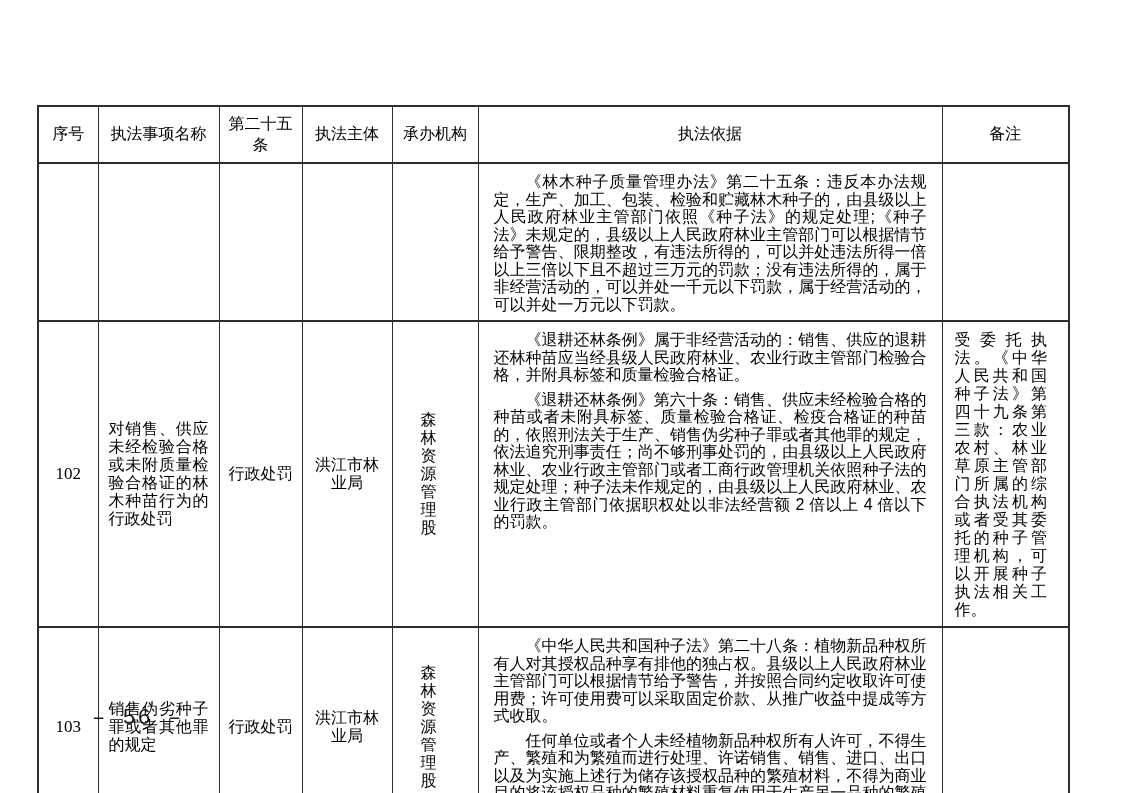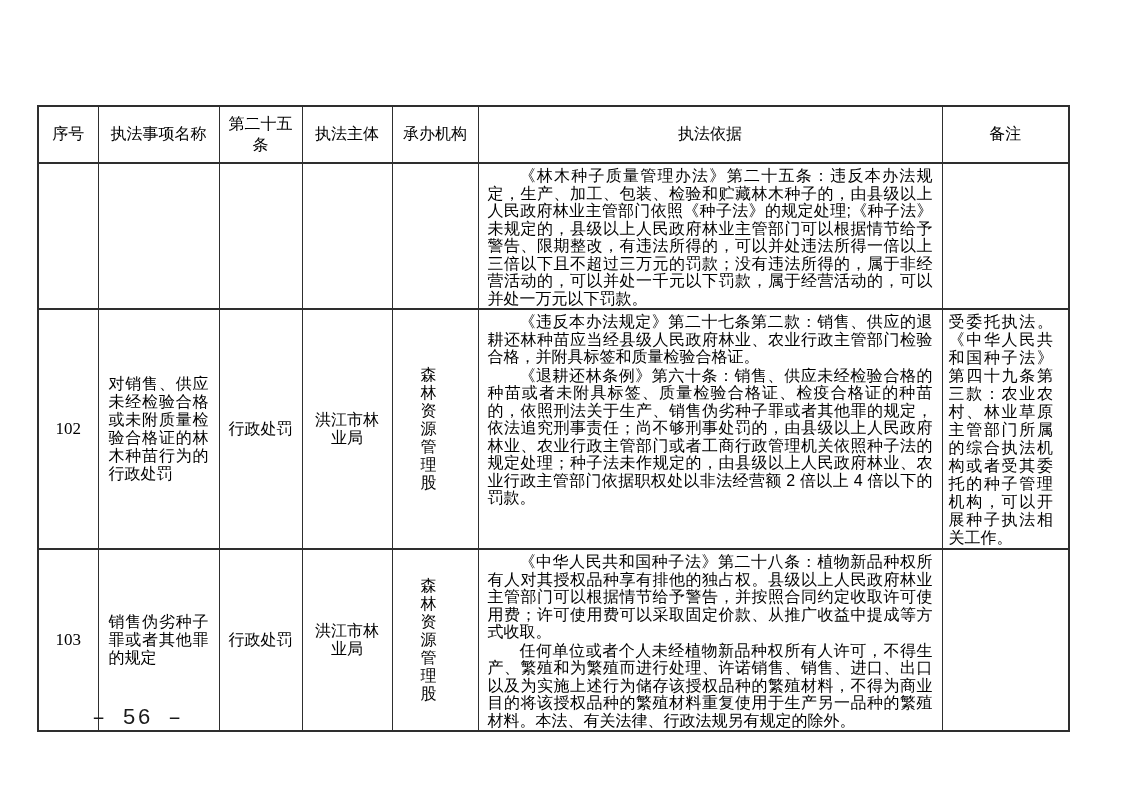--- a/index.html
+++ b/index.html
@@ -51,21 +51,21 @@
     text-align:justify;
     padding:2px 8px 0 8px;
     line-height:17.5px;
   }
   td.remark-cell {
     vertical-align:top;
     text-align:justify;
     padding:2px 14px 0 5px;
     line-height:18px;
   }
-  td p { margin:1px; text-indent:2em; }
+  td p { margin:7px; text-indent:2em; }
   td.remark-cell p { text-indent:0; }
   .page-number {
     position:absolute; left:92px; top:706px;
     font-family:Liberation Mono, monospace;
     font-size:22px; letter-spacing:2px; color:#1a1a1a;
   }
 </style>
 </head>
 <body>
 
@@ -102,21 +102,21 @@
     <td class="remark-cell"></td>
   </tr>
 
   <tr class="row-r102">
     <td class="seq-cell">102</td>
     <td class="name-cell">对销售、供应未经检验合格或未附质量检验合格证的林木种苗行为的行政处罚</td>
     <td class="category-cell">行政处罚</td>
     <td class="subject-cell">洪江市林业局</td>
     <td class="agency-cell">森林资源管理股</td>
     <td class="basis-cell">
-      <p>《违反本办法规定》第二十七条第二款：销售、供应的退耕还林种苗应当经县级人民政府林业、农业行政主管部门检验合格，并附具标签和质量检验合格证。</p>
+      <p>《退耕还林条例》属于非经营活动的：销售、供应的退耕还林种苗应当经县级人民政府林业、农业行政主管部门检验合格，并附具标签和质量检验合格证。</p>
       <p>《退耕还林条例》第六十条：销售、供应未经检验合格的种苗或者未附具标签、质量检验合格证、检疫合格证的种苗的，依照刑法关于生产、销售伪劣种子罪或者其他罪的规定，依法追究刑事责任；尚不够刑事处罚的，由县级以上人民政府林业、农业行政主管部门或者工商行政管理机关依照种子法的规定处理；种子法未作规定的，由县级以上人民政府林业、农业行政主管部门依据职权处以非法经营额 2 倍以上 4 倍以下的罚款。</p>
     </td>
     <td class="remark-cell">
       <p>受委托执法。《中华人民共和国种子法》第四十九条第三款：农业农村、林业草原主管部门所属的综合执法机构或者受其委托的种子管理机构，可以开展种子执法相关工作。</p>
     </td>
   </tr>
 
   <tr class="row-r103">
     <td class="seq-cell">103</td>
     <td class="name-cell">销售伪劣种子罪或者其他罪的规定</td>

